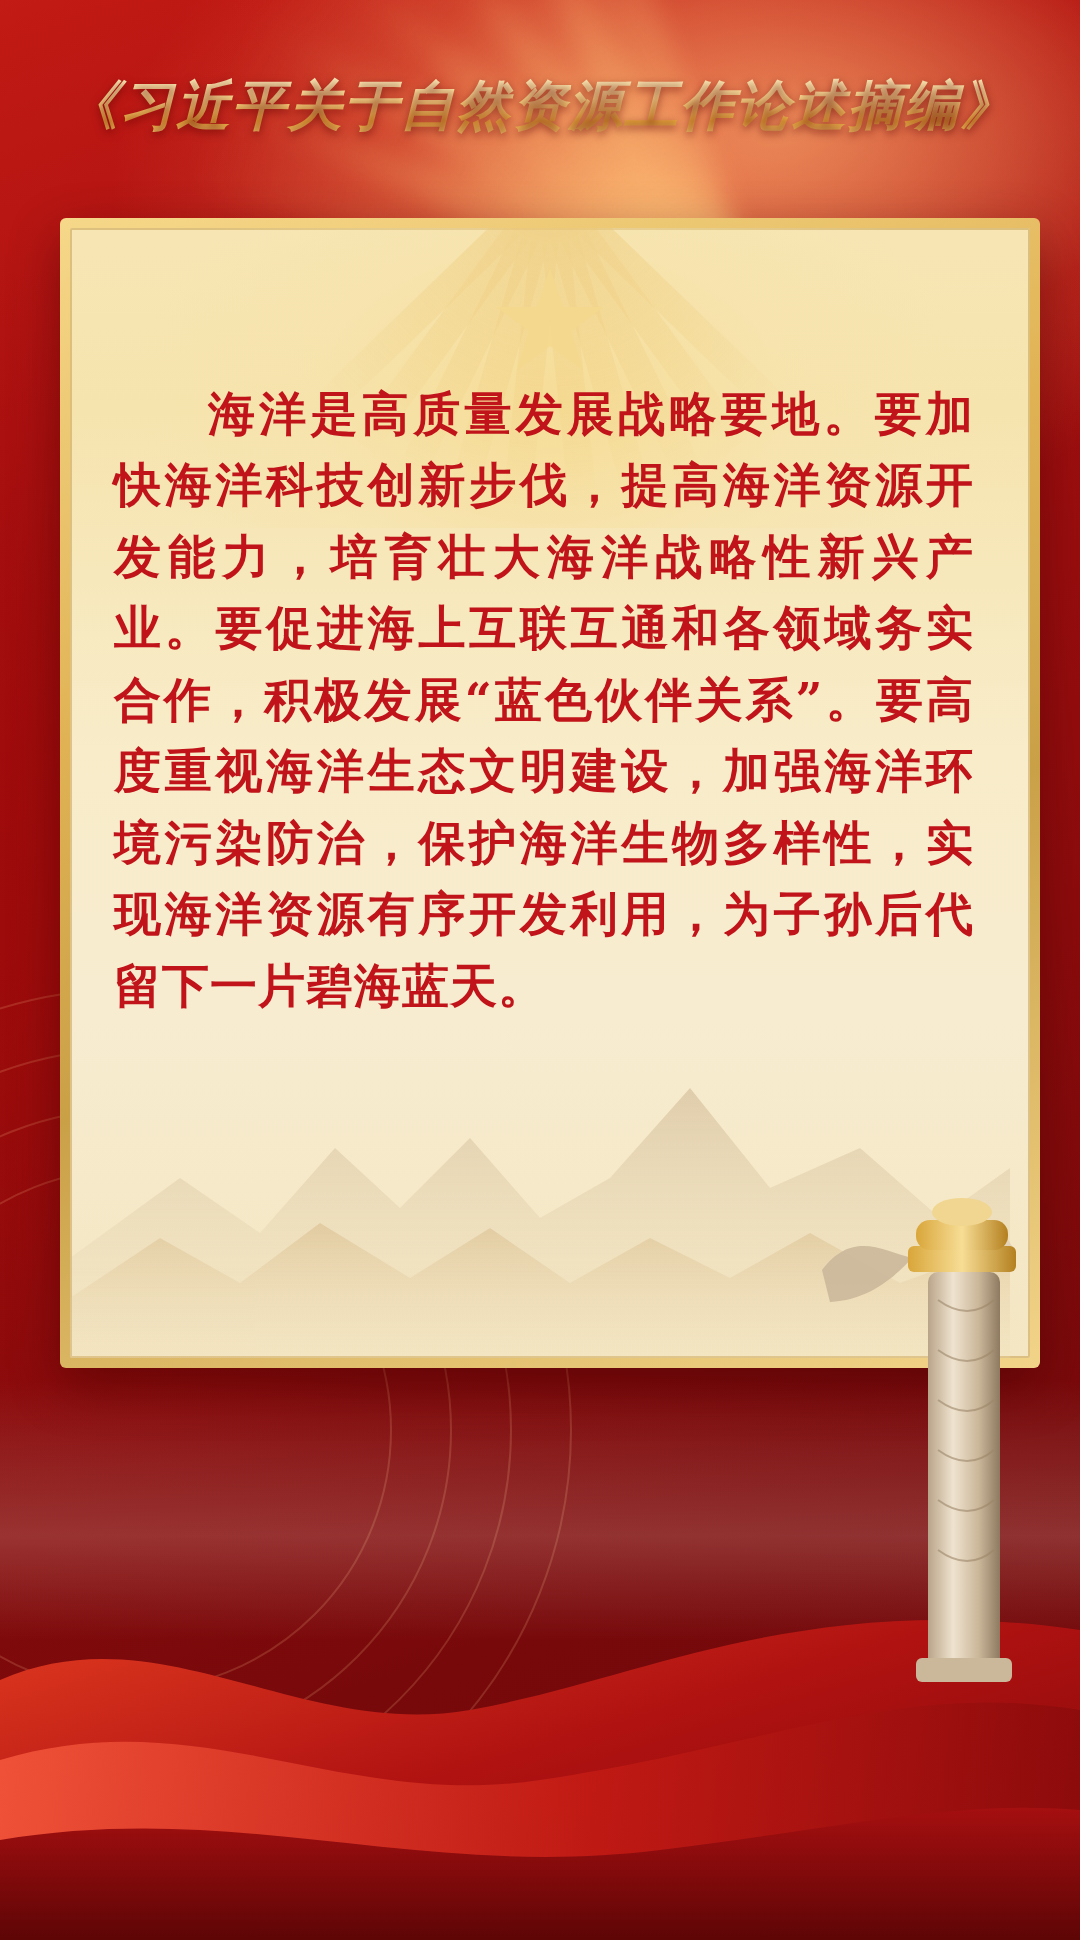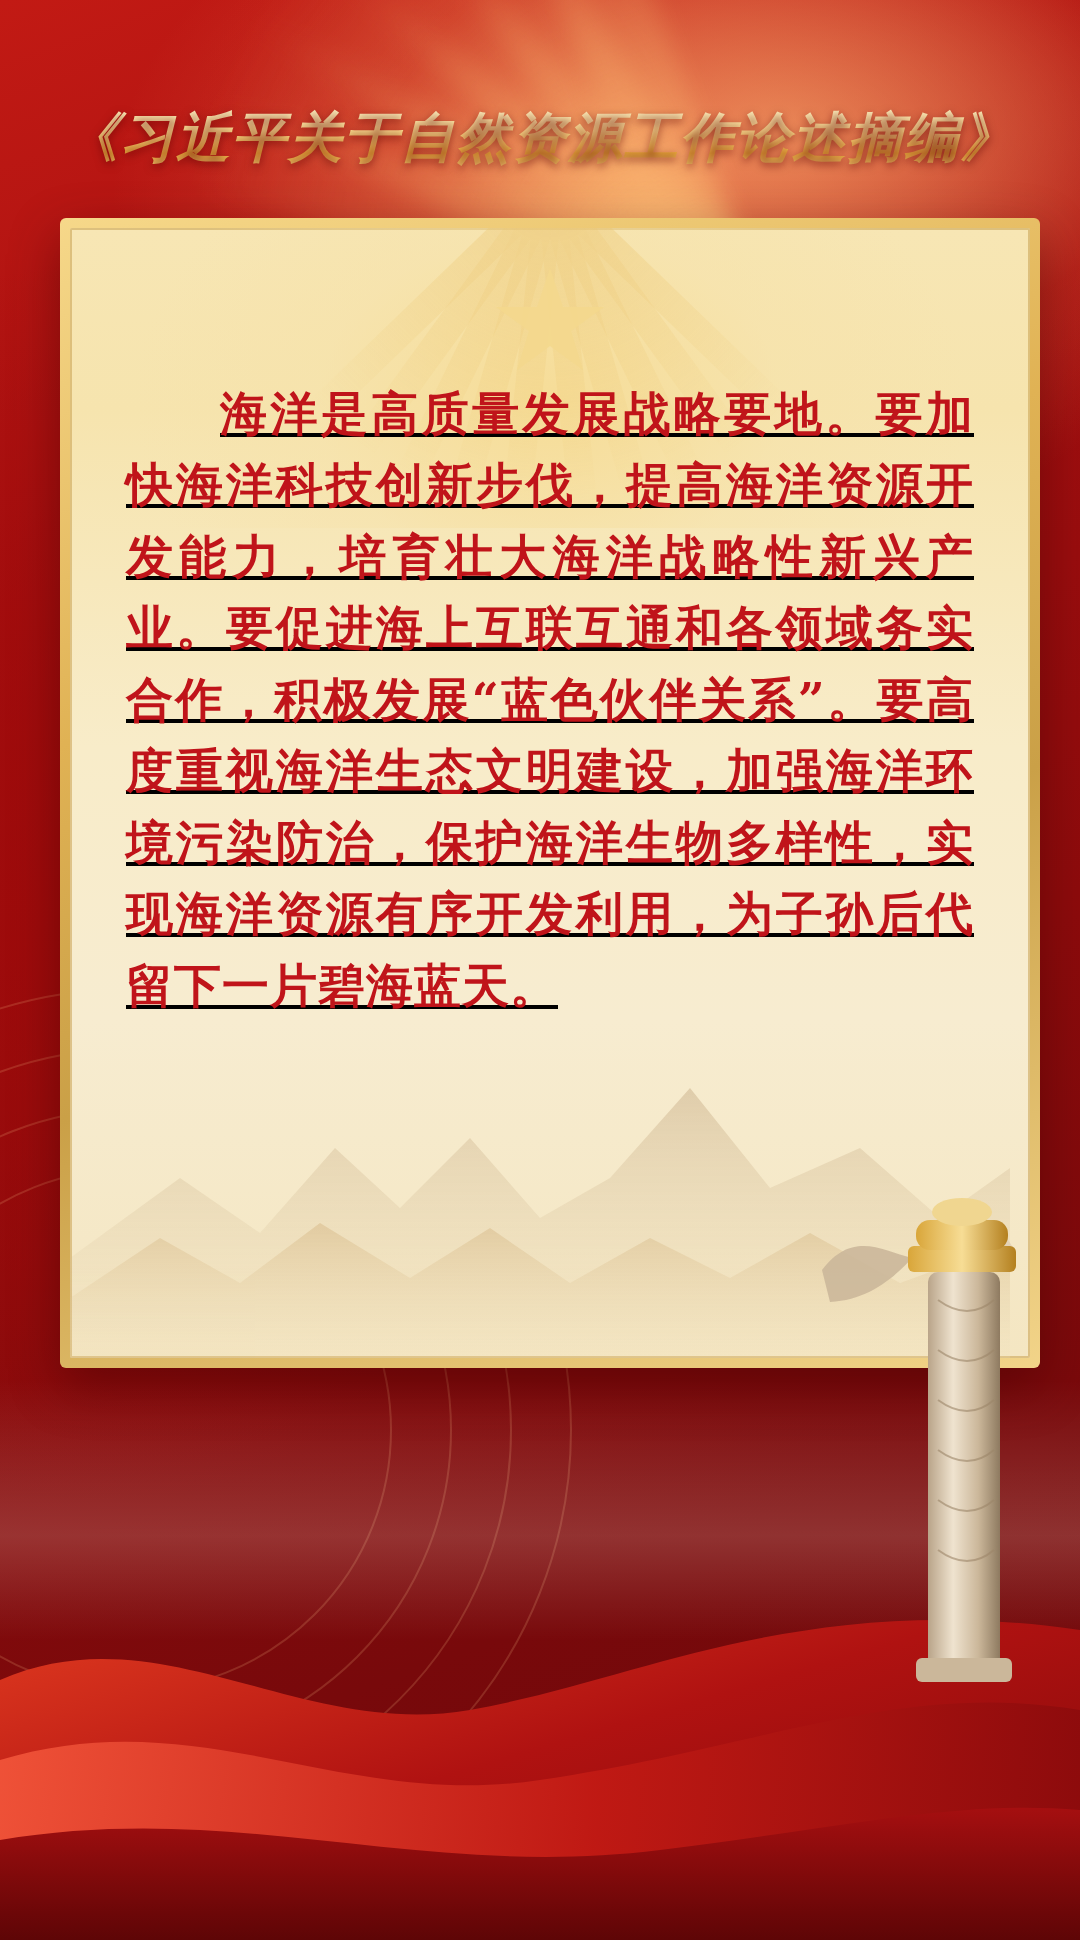--- a/index.html
+++ b/index.html
@@ -87,21 +87,20 @@
     font-style: italic;
     font-size: 54px;
     letter-spacing: 2px;
     color: #ffe9a8;
     background: linear-gradient(180deg, #fff6d0 0%, #ffdf8f 40%, #e9a93c 70%, #f7d98c 100%);
     -webkit-background-clip: text;
     background-clip: text;
     -webkit-text-fill-color: transparent;
     text-shadow: 0 3px 8px rgba(90,0,0,0.55);
     white-space: nowrap;
-    margin-top: 32px;
   }
 
   
   .card-outer {
     position: absolute;
     left: 60px;
     top: 218px;
     width: 960px;
     height: 1130px;
     border-radius: 6px;
@@ -157,22 +156,21 @@
   .mountains {
     position: absolute;
     left: 0; right: 0; bottom: 0;
     height: 330px;
     opacity: .65;
   }
 
   .card-content {
     position: relative;
     z-index: 3;
-    padding: 150px 56px 0 56px;
-    text-decoration: underline;
+    padding: 150px 56px 0 44px;
   }
   .quote {
     color: #c0141a;
     font-family: "DejaVu Serif", "Liberation Serif", serif;
     font-weight: bold;
     font-size: 47px;
     line-height: 1.52;
     text-align: justify;
     text-indent: 94px;
     letter-spacing: 1px;

